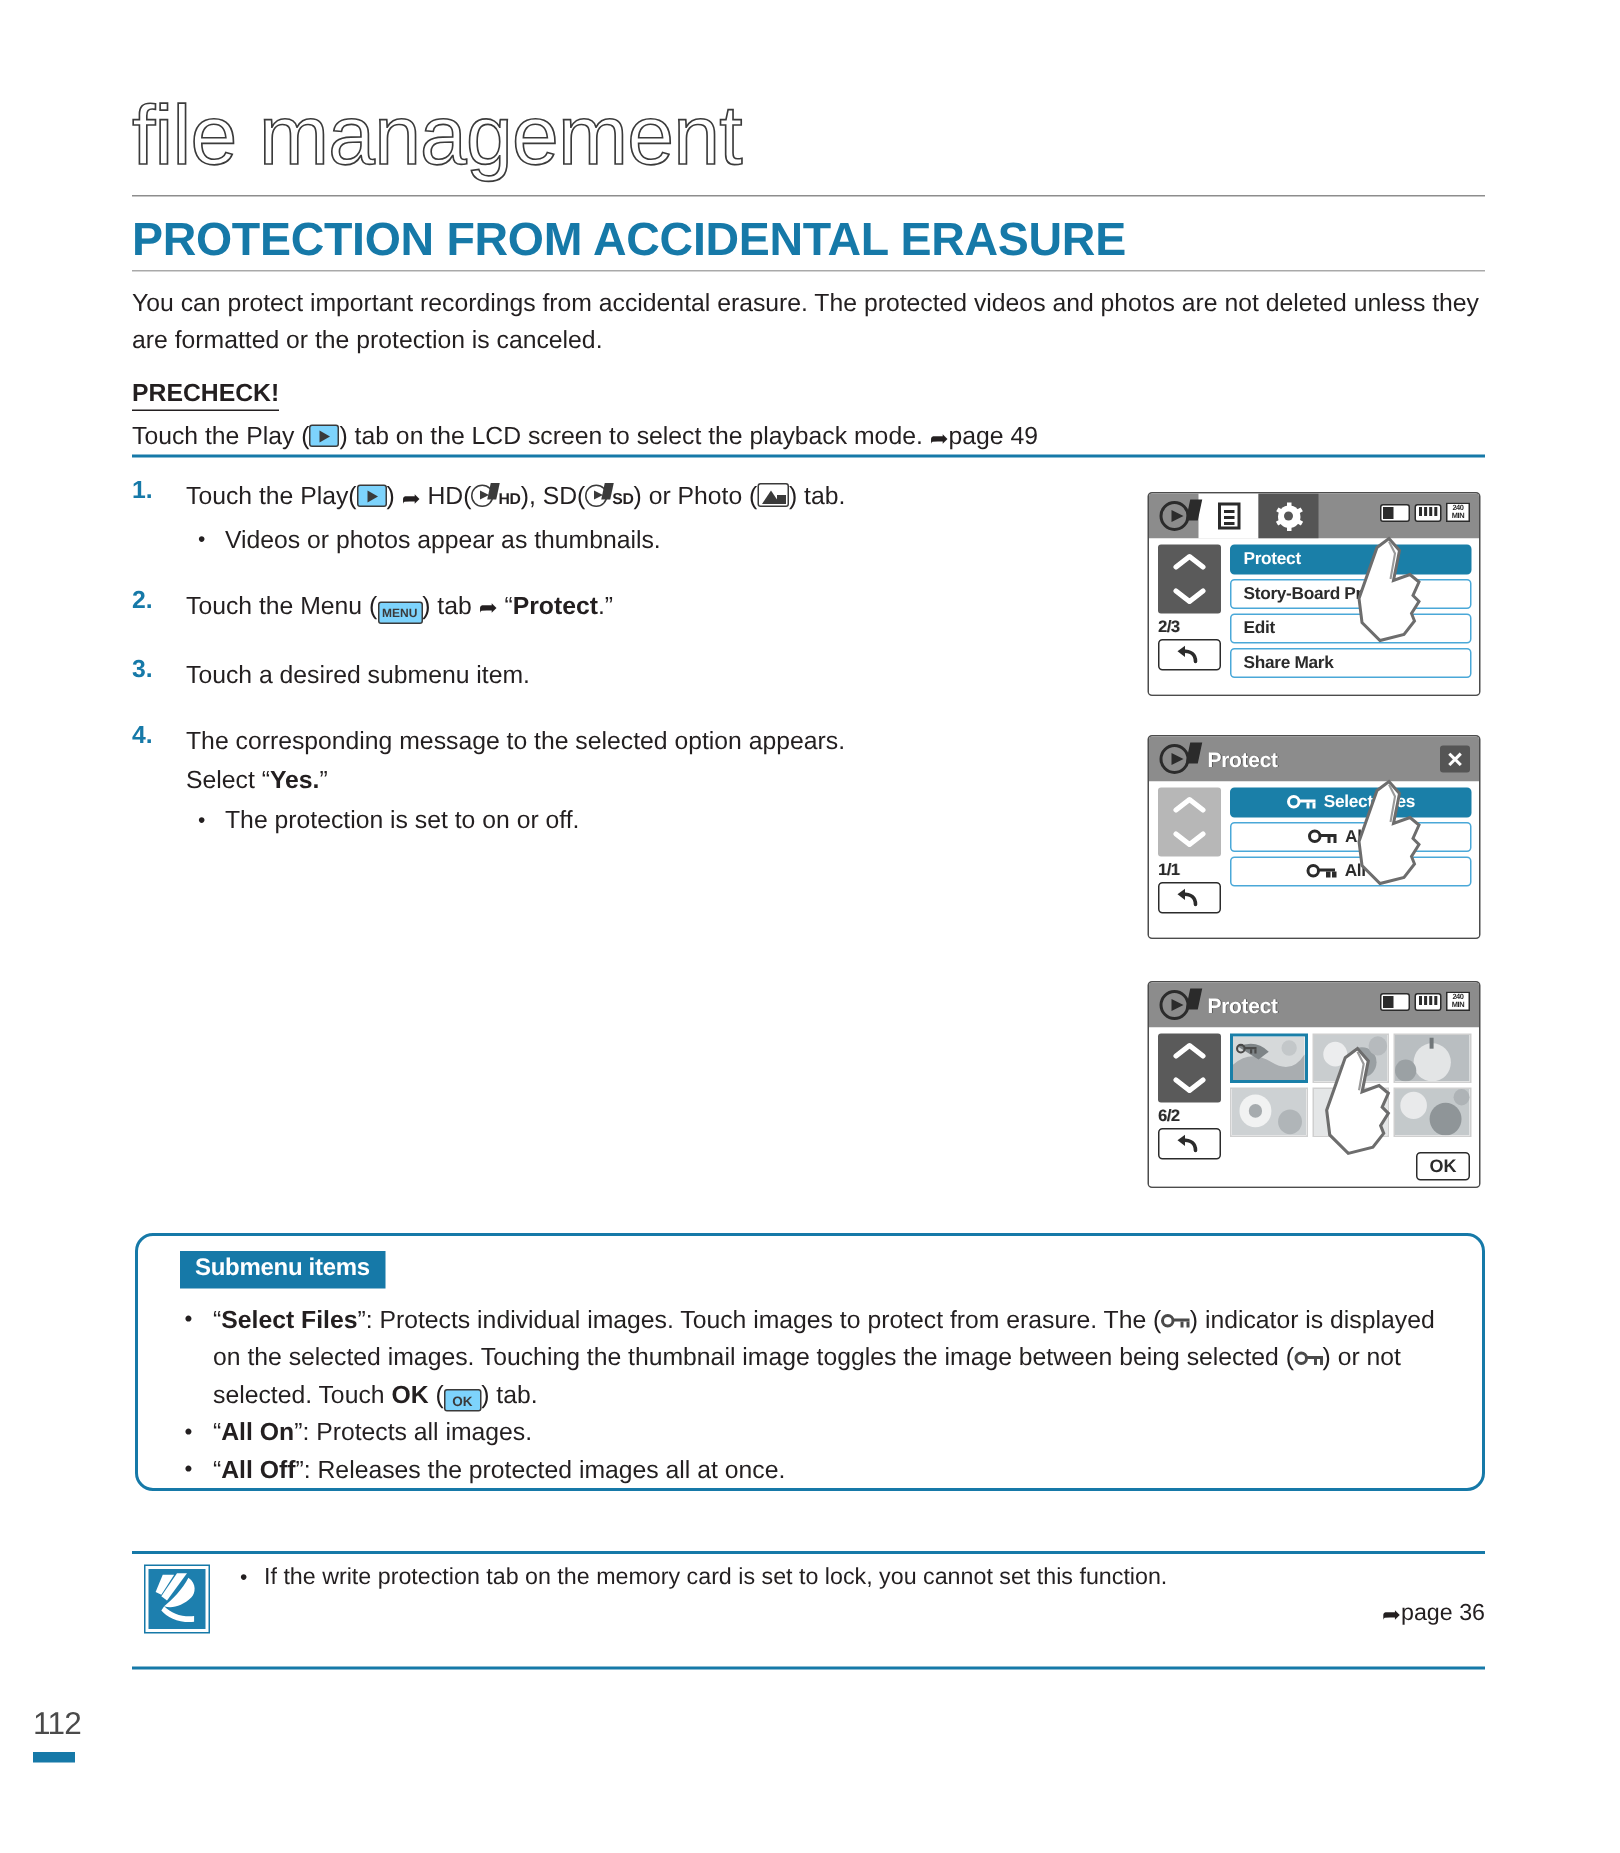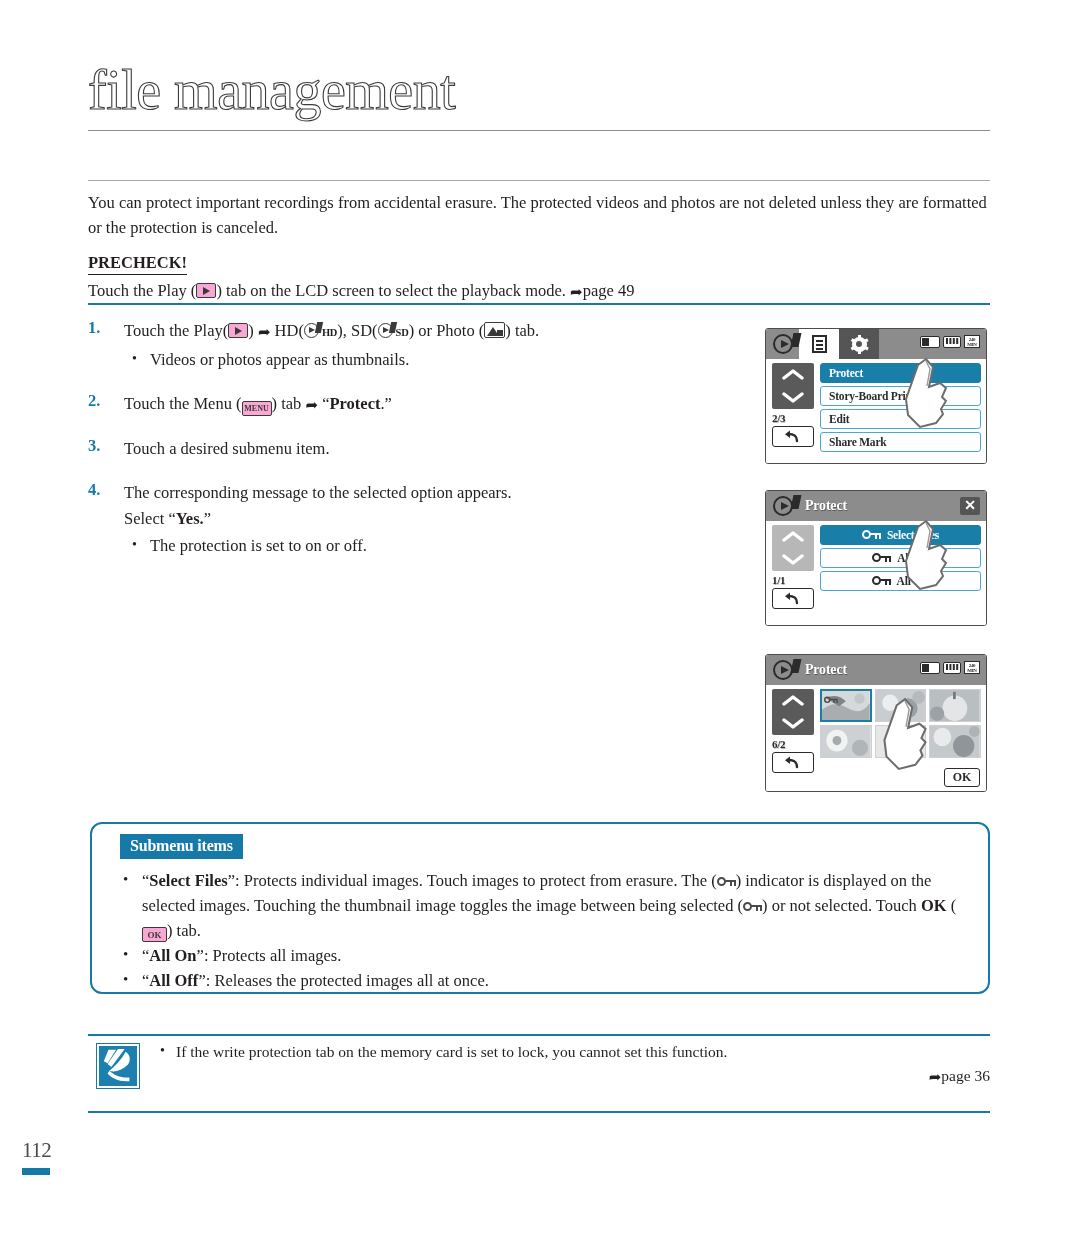--- a/index.html
+++ b/index.html
@@ -12,21 +12,20 @@
     color: #231f20;
     position: relative;
     overflow: hidden;
   }
 
   .page {
     position: absolute;
     left: 0; top: 0;
     width: 1080px;
     height: 1235px;
-    font-family: Liberation Serif, serif;
   }
 
   
   .chapter-title {
     position: absolute;
     left: 88px;
     top: 62px;
     font-size: 56px;
     font-weight: 400;
     letter-spacing: -0.5px;
@@ -143,21 +142,21 @@
     top: -1px;
     font-size: 14px;
   }
 
   
   .ico {
     display: inline-block;
     vertical-align: -2px;
     border: 1.4px solid #3a3a3a;
     border-radius: 2px;
-    background: #f9a8d4;
+    background: #7dd3fc;
     text-align: center;
     line-height: 1;
   }
   .ico-play {
     width: 20px; height: 15px;
     position: relative;
   }
   .ico-play::after {
     content: "";
     position: absolute;
@@ -701,20 +700,21 @@
   .arrow-gl { font-size: 15px; vertical-align: -1px; }
 </style>
 </head>
 <body>
 
 <div class="page">
 
   <div class="chapter-title">file management</div>
   <div class="chapter-rule"></div>
 
+  <div class="section-title">PROTECTION FROM ACCIDENTAL ERASURE</div>
   <div class="section-rule"></div>
 
   <div class="intro">You can protect important recordings from accidental erasure. The protected videos and photos are not deleted unless they are formatted or the protection is canceled.</div>
 
   <div class="precheck-label">PRECHECK!</div>
   <div class="precheck-text"><span>Touch the Play (</span><span class="ico ico-play"></span><span>) tab on the LCD screen to select the playback mode. </span><span class="arrow-gl">➦</span><span>page 49</span></div>
   <div class="precheck-rule"></div>
 
   <div class="steps">
 

